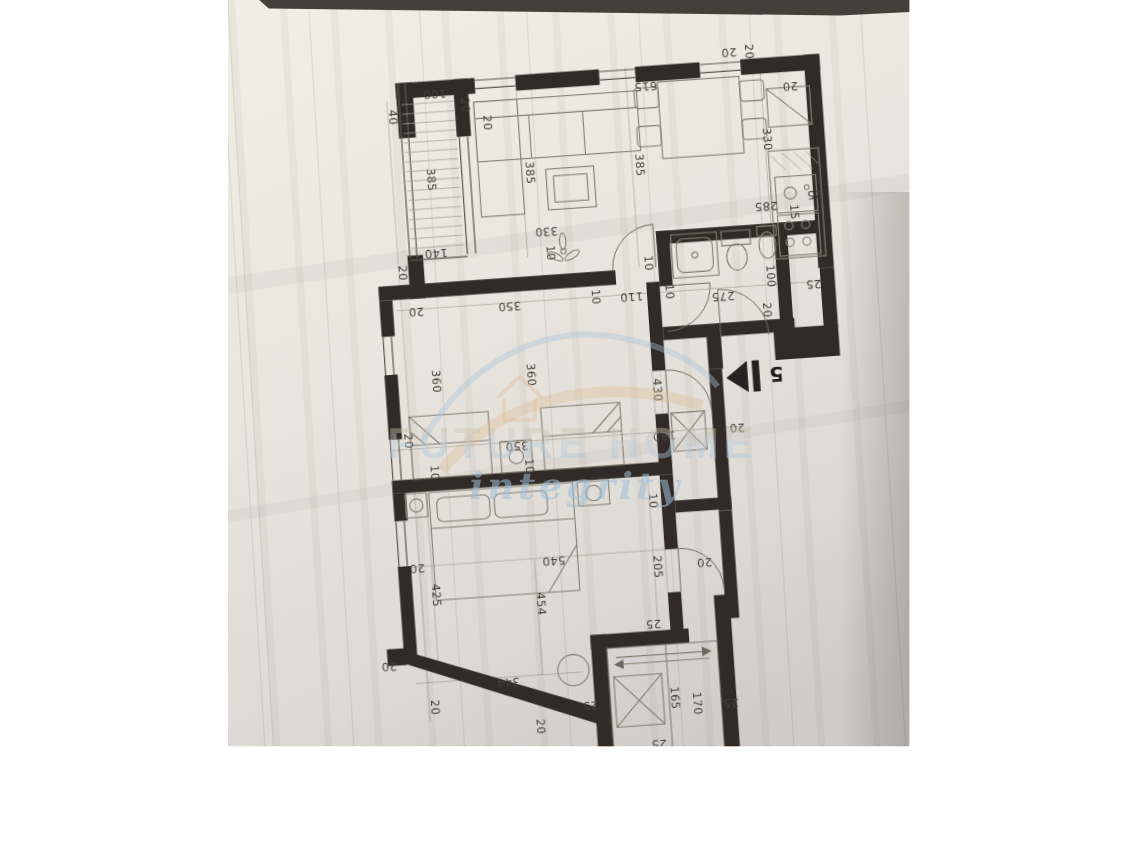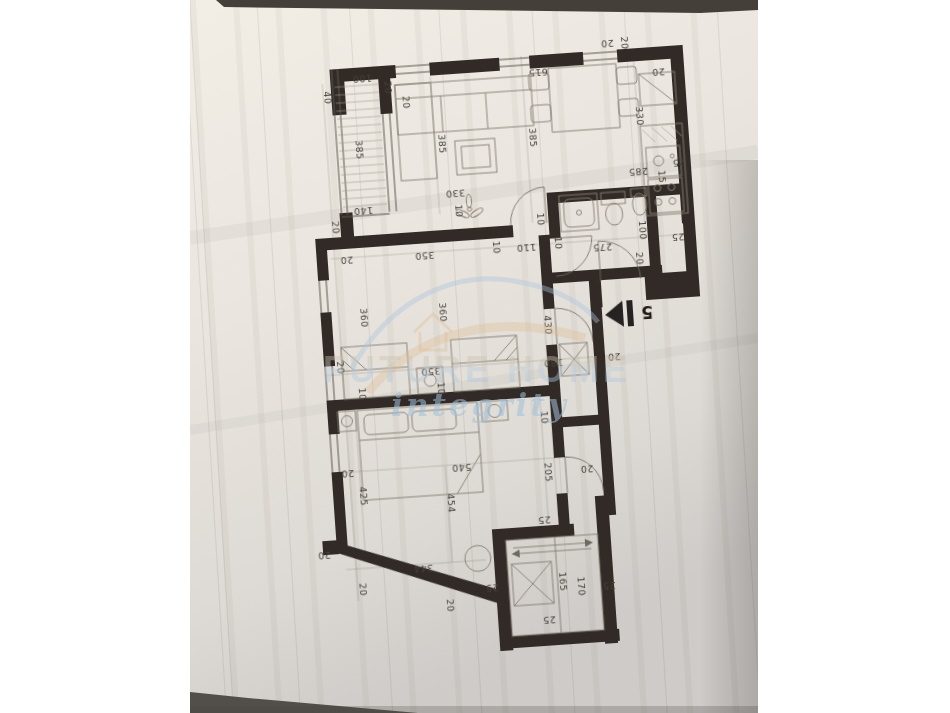--- a/index.html
+++ b/index.html
@@ -1,16 +1,16 @@
 <!DOCTYPE html>
 <html><head>
 <meta charset="utf-8">
 <style>
   html,body{margin:0;padding:0;background:#ffffff;}
-  .stage{position:relative;width:950px;height:713px;background:#ffffff;overflow:hidden;
+  .stage{position:relative;width:950px;height:622px;background:#ffffff;overflow:hidden;
          font-family:"DejaVu Sans",sans-serif;}
   svg{position:absolute;left:0;top:0;}
   .wall{fill:#302b26;stroke:none;}
   .tl{stroke:#6e685d;stroke-width:.8;fill:none;}
   .fu{stroke:#847d70;stroke-width:.9;fill:none;}
   .win{stroke:#5c564d;stroke-width:1;fill:none;}
   .ext{stroke:rgba(90,84,74,.42);stroke-width:.6;fill:none;}
   .hatch{stroke:#a39b8d;stroke-width:.6;fill:none;}
   .dim{font:9.5px "DejaVu Sans",sans-serif;fill:#45403a;text-anchor:middle;letter-spacing:.4px;}
   .apt{font:700 17px "DejaVu Sans",sans-serif;fill:#211d19;text-anchor:middle;}

